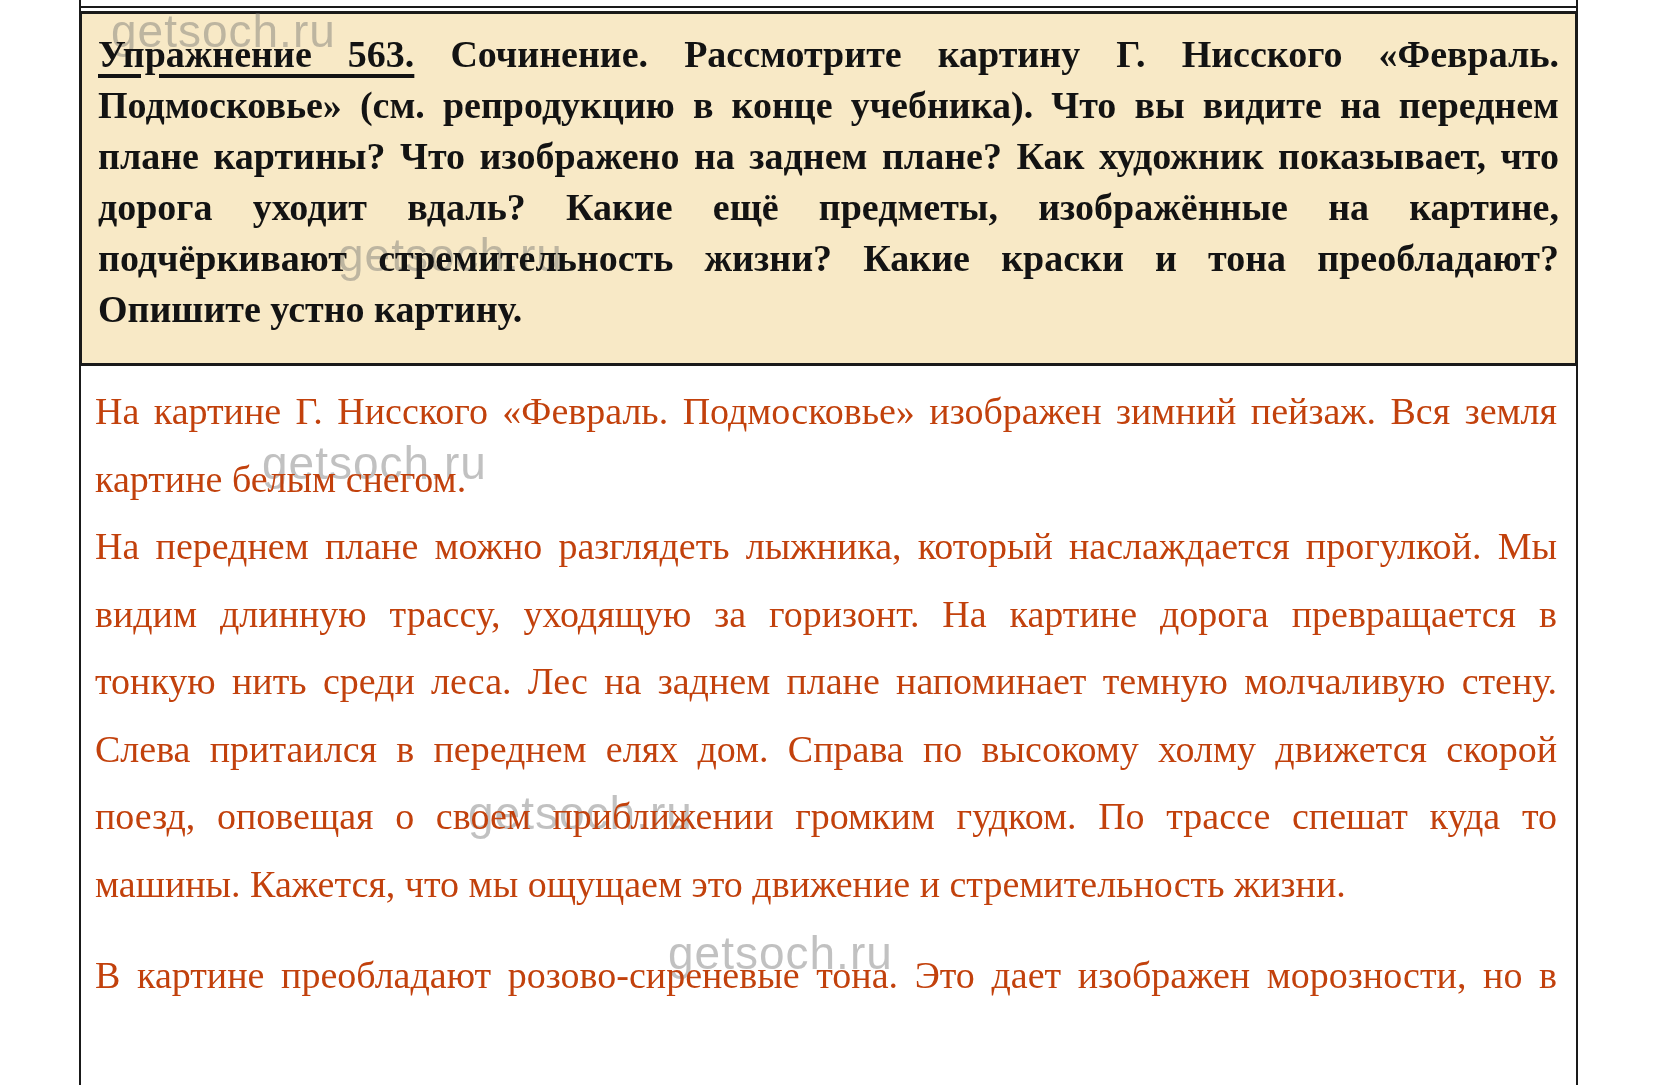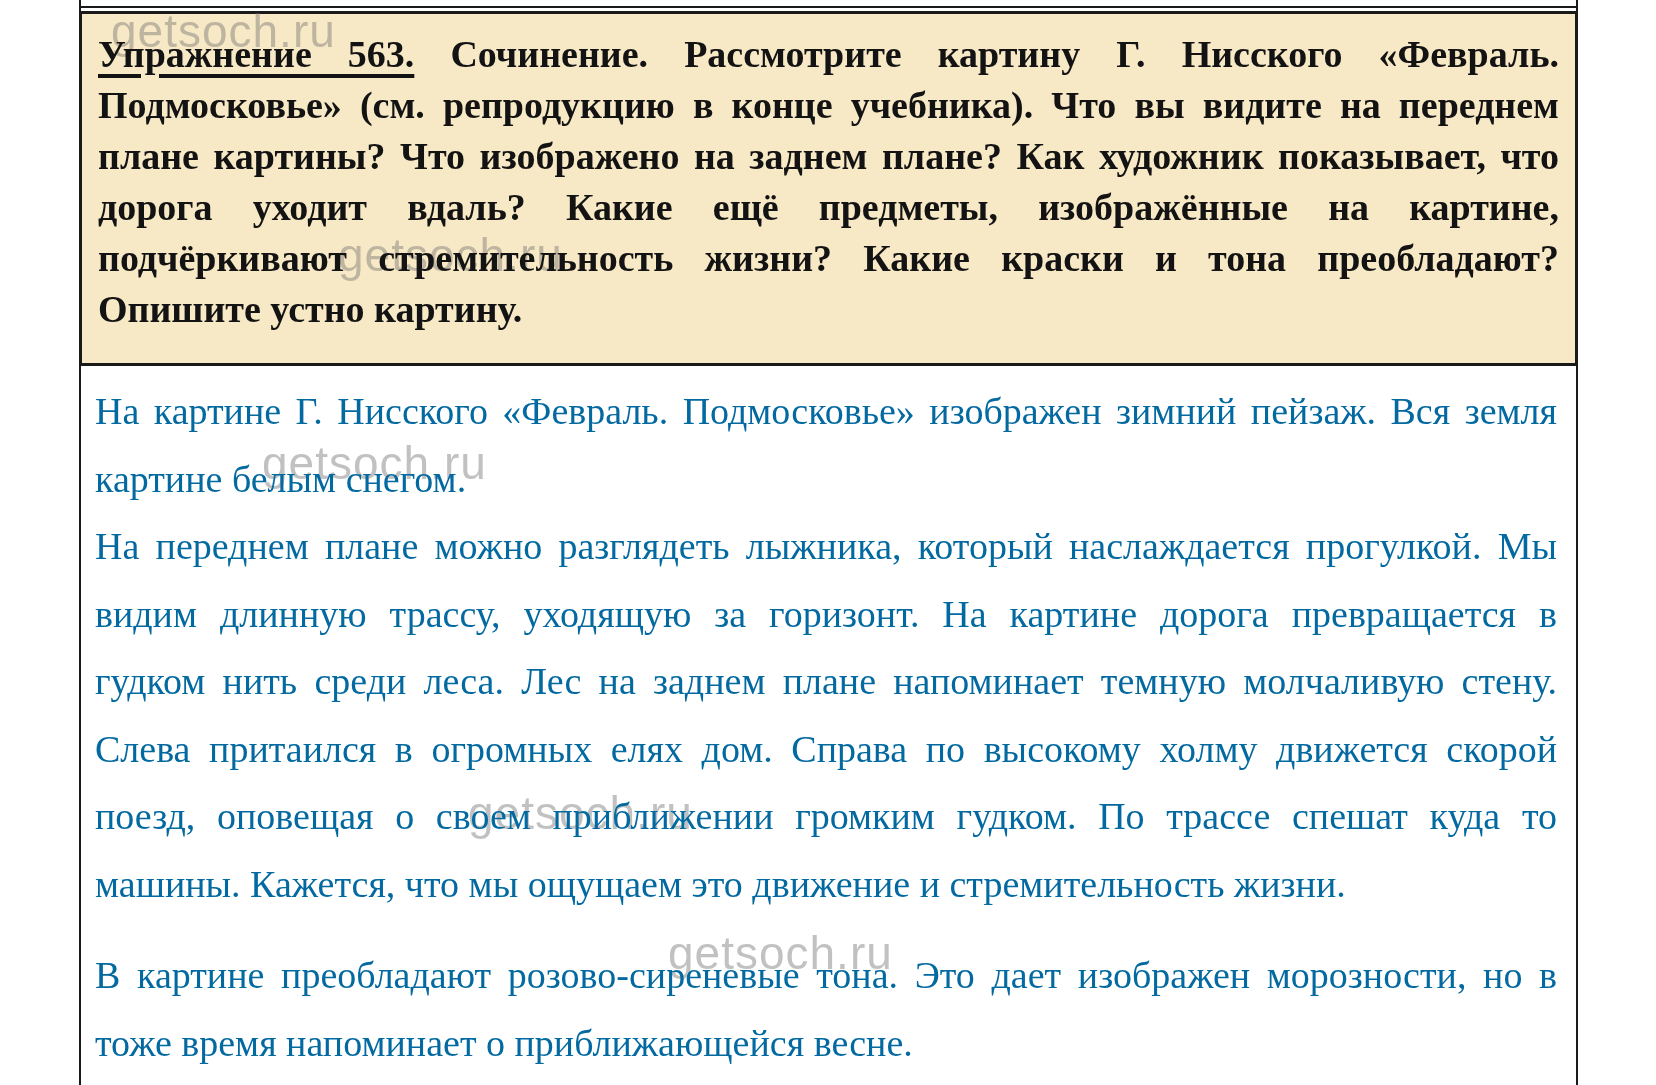--- a/index.html
+++ b/index.html
@@ -30,21 +30,21 @@
   .wm5 { left:668px; top:930px; }
 
   .task-text {
     position:absolute; left:82px; top:8px; width:1493px;
     box-sizing:border-box; padding:21px 16px 0 16px;
     font-weight:bold; font-size:38px; line-height:51px; color:#131313;
   }
   .answer-text {
     position:absolute; left:81px; top:368px; width:1495px;
     box-sizing:border-box; padding:10px 19px 0 14px;
-    font-size:38px; line-height:67.5px; color:#0369a1;
+    font-size:38px; line-height:67.5px; color:#c2410c;
   }
   .jline { text-align:justify; text-align-last:justify; }
   .jline.end { text-align-last:left; }
   .para-3 { margin-top:24px; }
 
   .exercise-label {
     text-decoration:underline;
     text-decoration-thickness:4px;
     text-underline-offset:7px;
   }
@@ -76,24 +76,23 @@
   </div>
 
   <div class="answer-text">
     <div class="paragraph">
       <div class="jline">На картине Г. Нисского «Февраль. Подмосковье» изображен зимний пейзаж. Вся земля</div>
       <div class="jline end">картине белым снегом.</div>
     </div>
     <div class="paragraph">
       <div class="jline">На переднем плане можно разглядеть лыжника, который наслаждается прогулкой. Мы</div>
       <div class="jline">видим длинную трассу, уходящую за горизонт. На картине дорога превращается в</div>
-      <div class="jline">гудком нить среди леса. Лес на заднем плане напоминает темную молчаливую стену.</div>
-      <div class="jline">Слева притаился в огромных елях дом. Справа по высокому холму движется скорой</div>
+      <div class="jline">тонкую нить среди леса. Лес на заднем плане напоминает темную молчаливую стену.</div>
+      <div class="jline">Слева притаился в переднем елях дом. Справа по высокому холму движется скорой</div>
       <div class="jline">поезд, оповещая о своем приближении громким гудком. По трассе спешат куда то</div>
       <div class="jline end">машины. Кажется, что мы ощущаем это движение и стремительность жизни.</div>
     </div>
     <div class="paragraph para-3">
       <div class="jline">В картине преобладают розово-сиреневые тона. Это дает изображен морозности, но в</div>
-      <div class="jline end">тоже время напоминает о приближающейся весне.</div>
     </div>
   </div>
 
 </div>
 
 </body></html>

